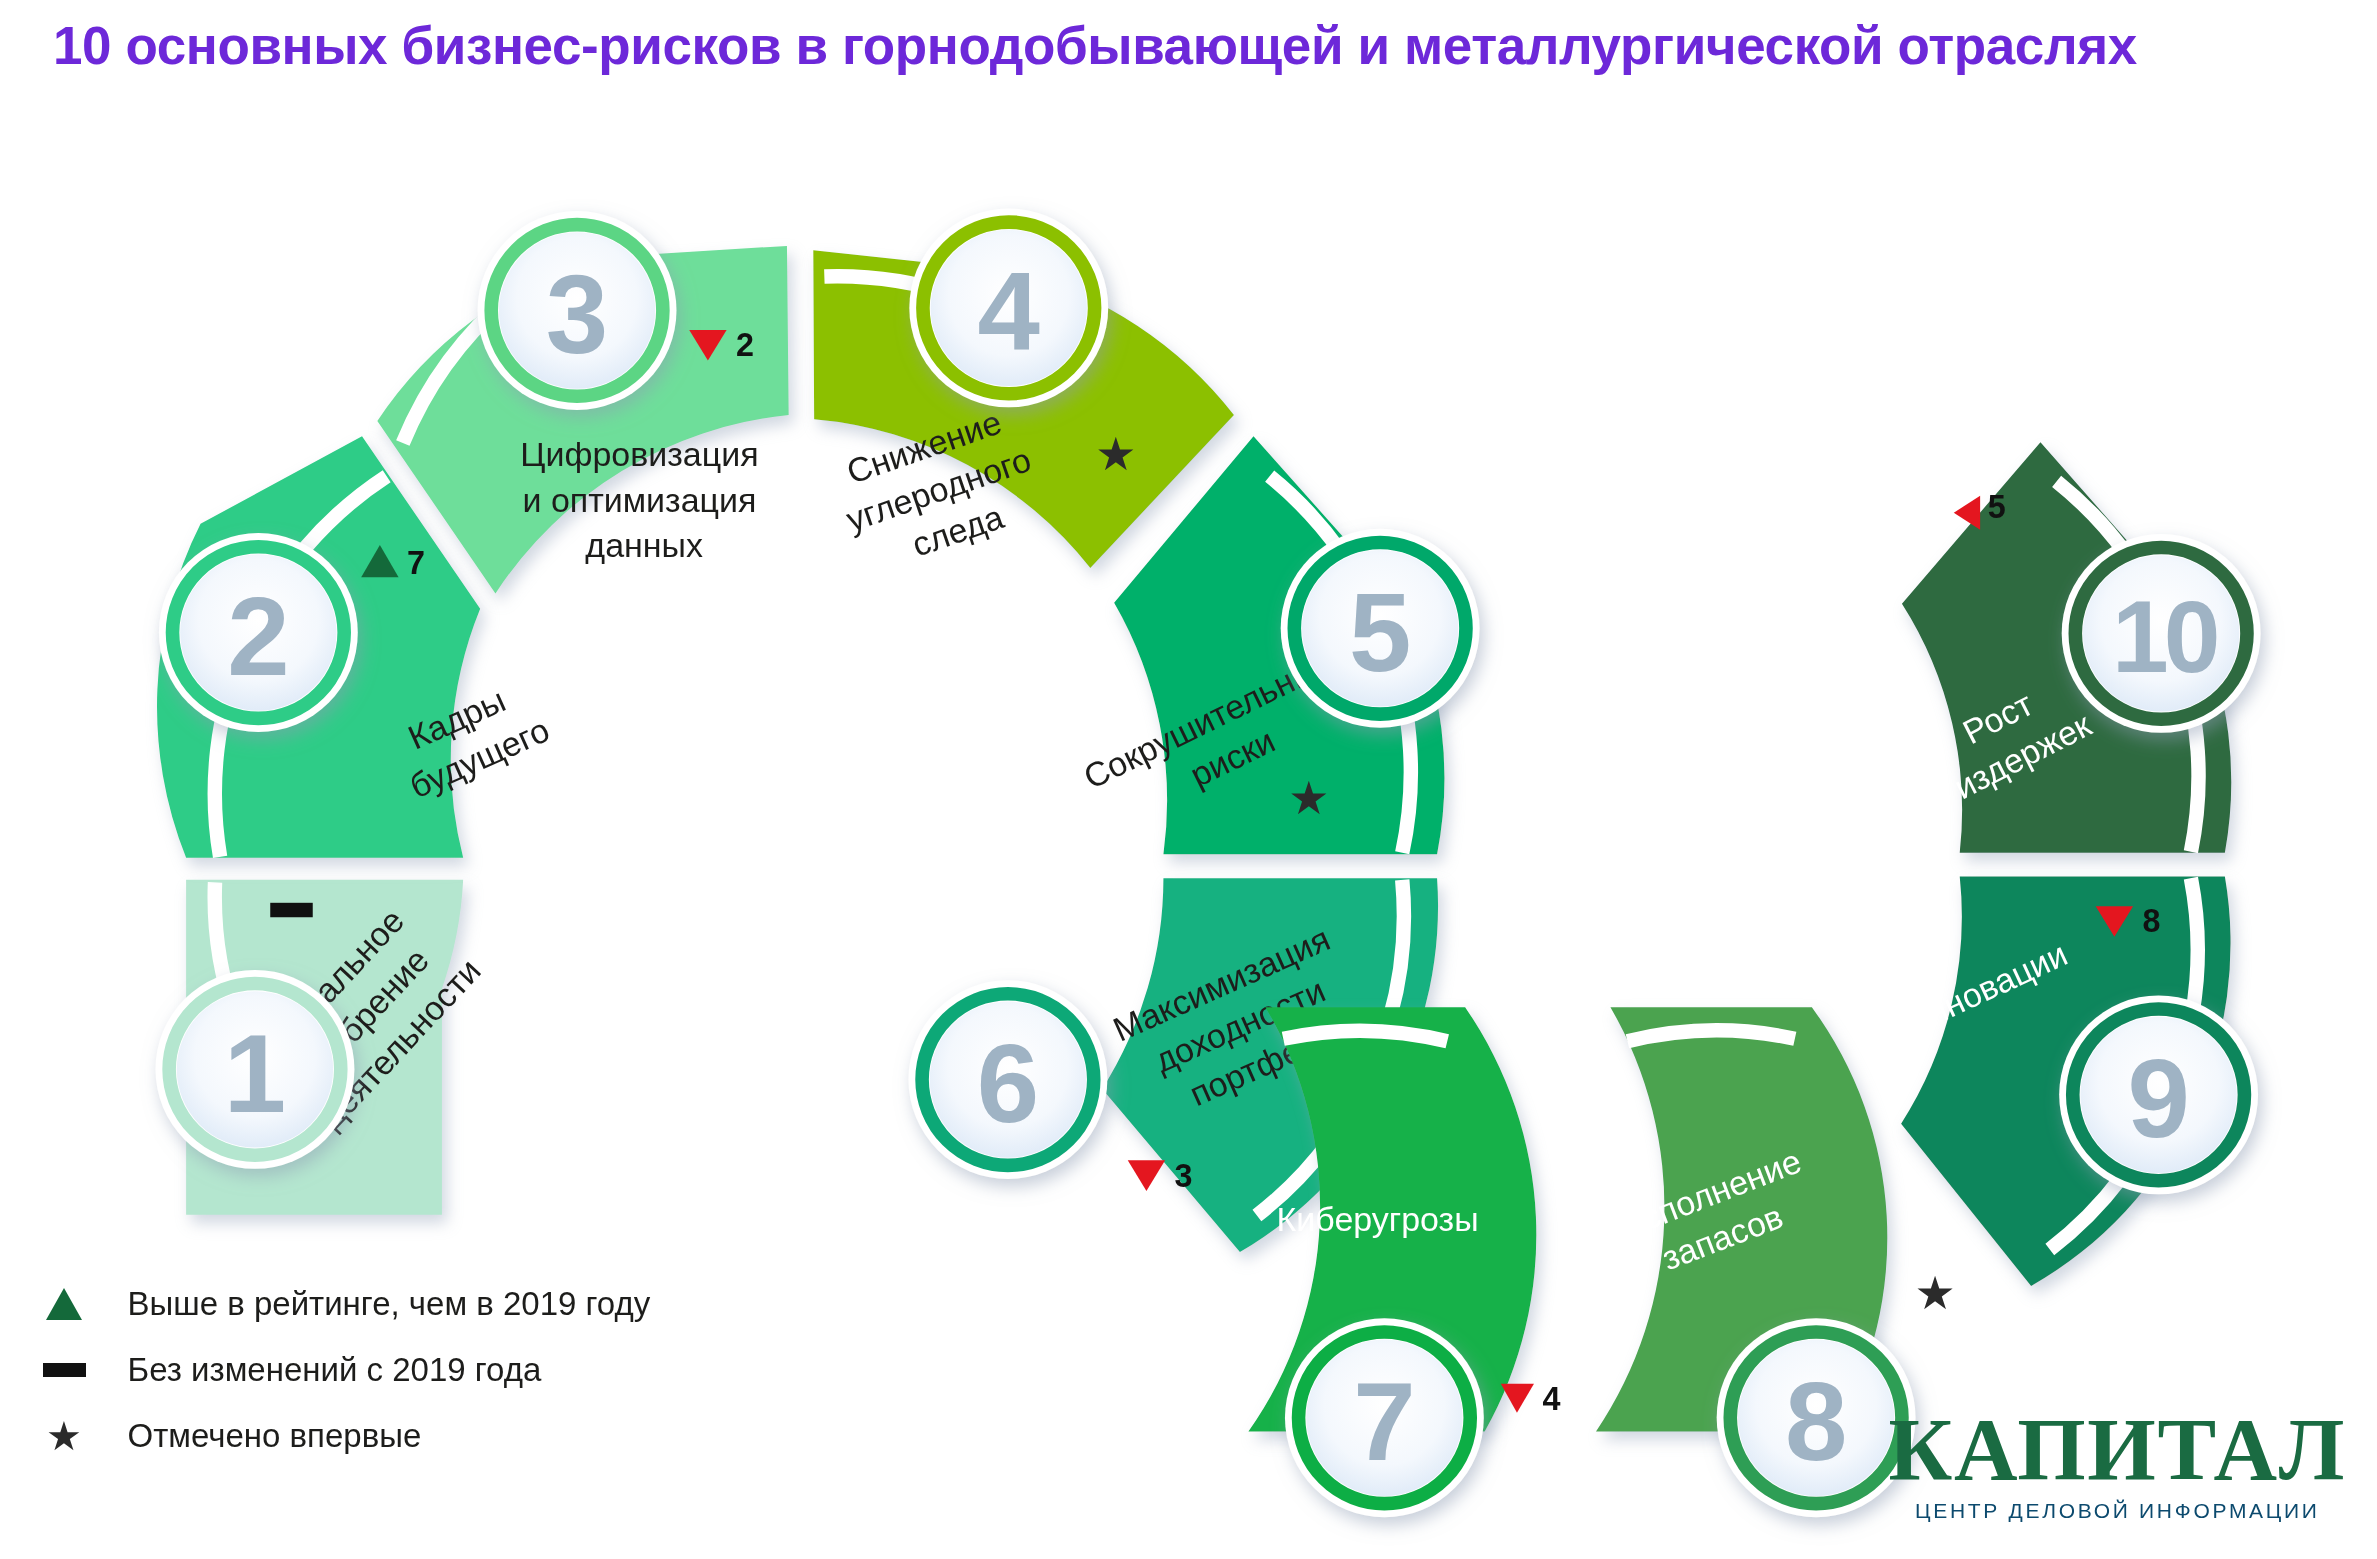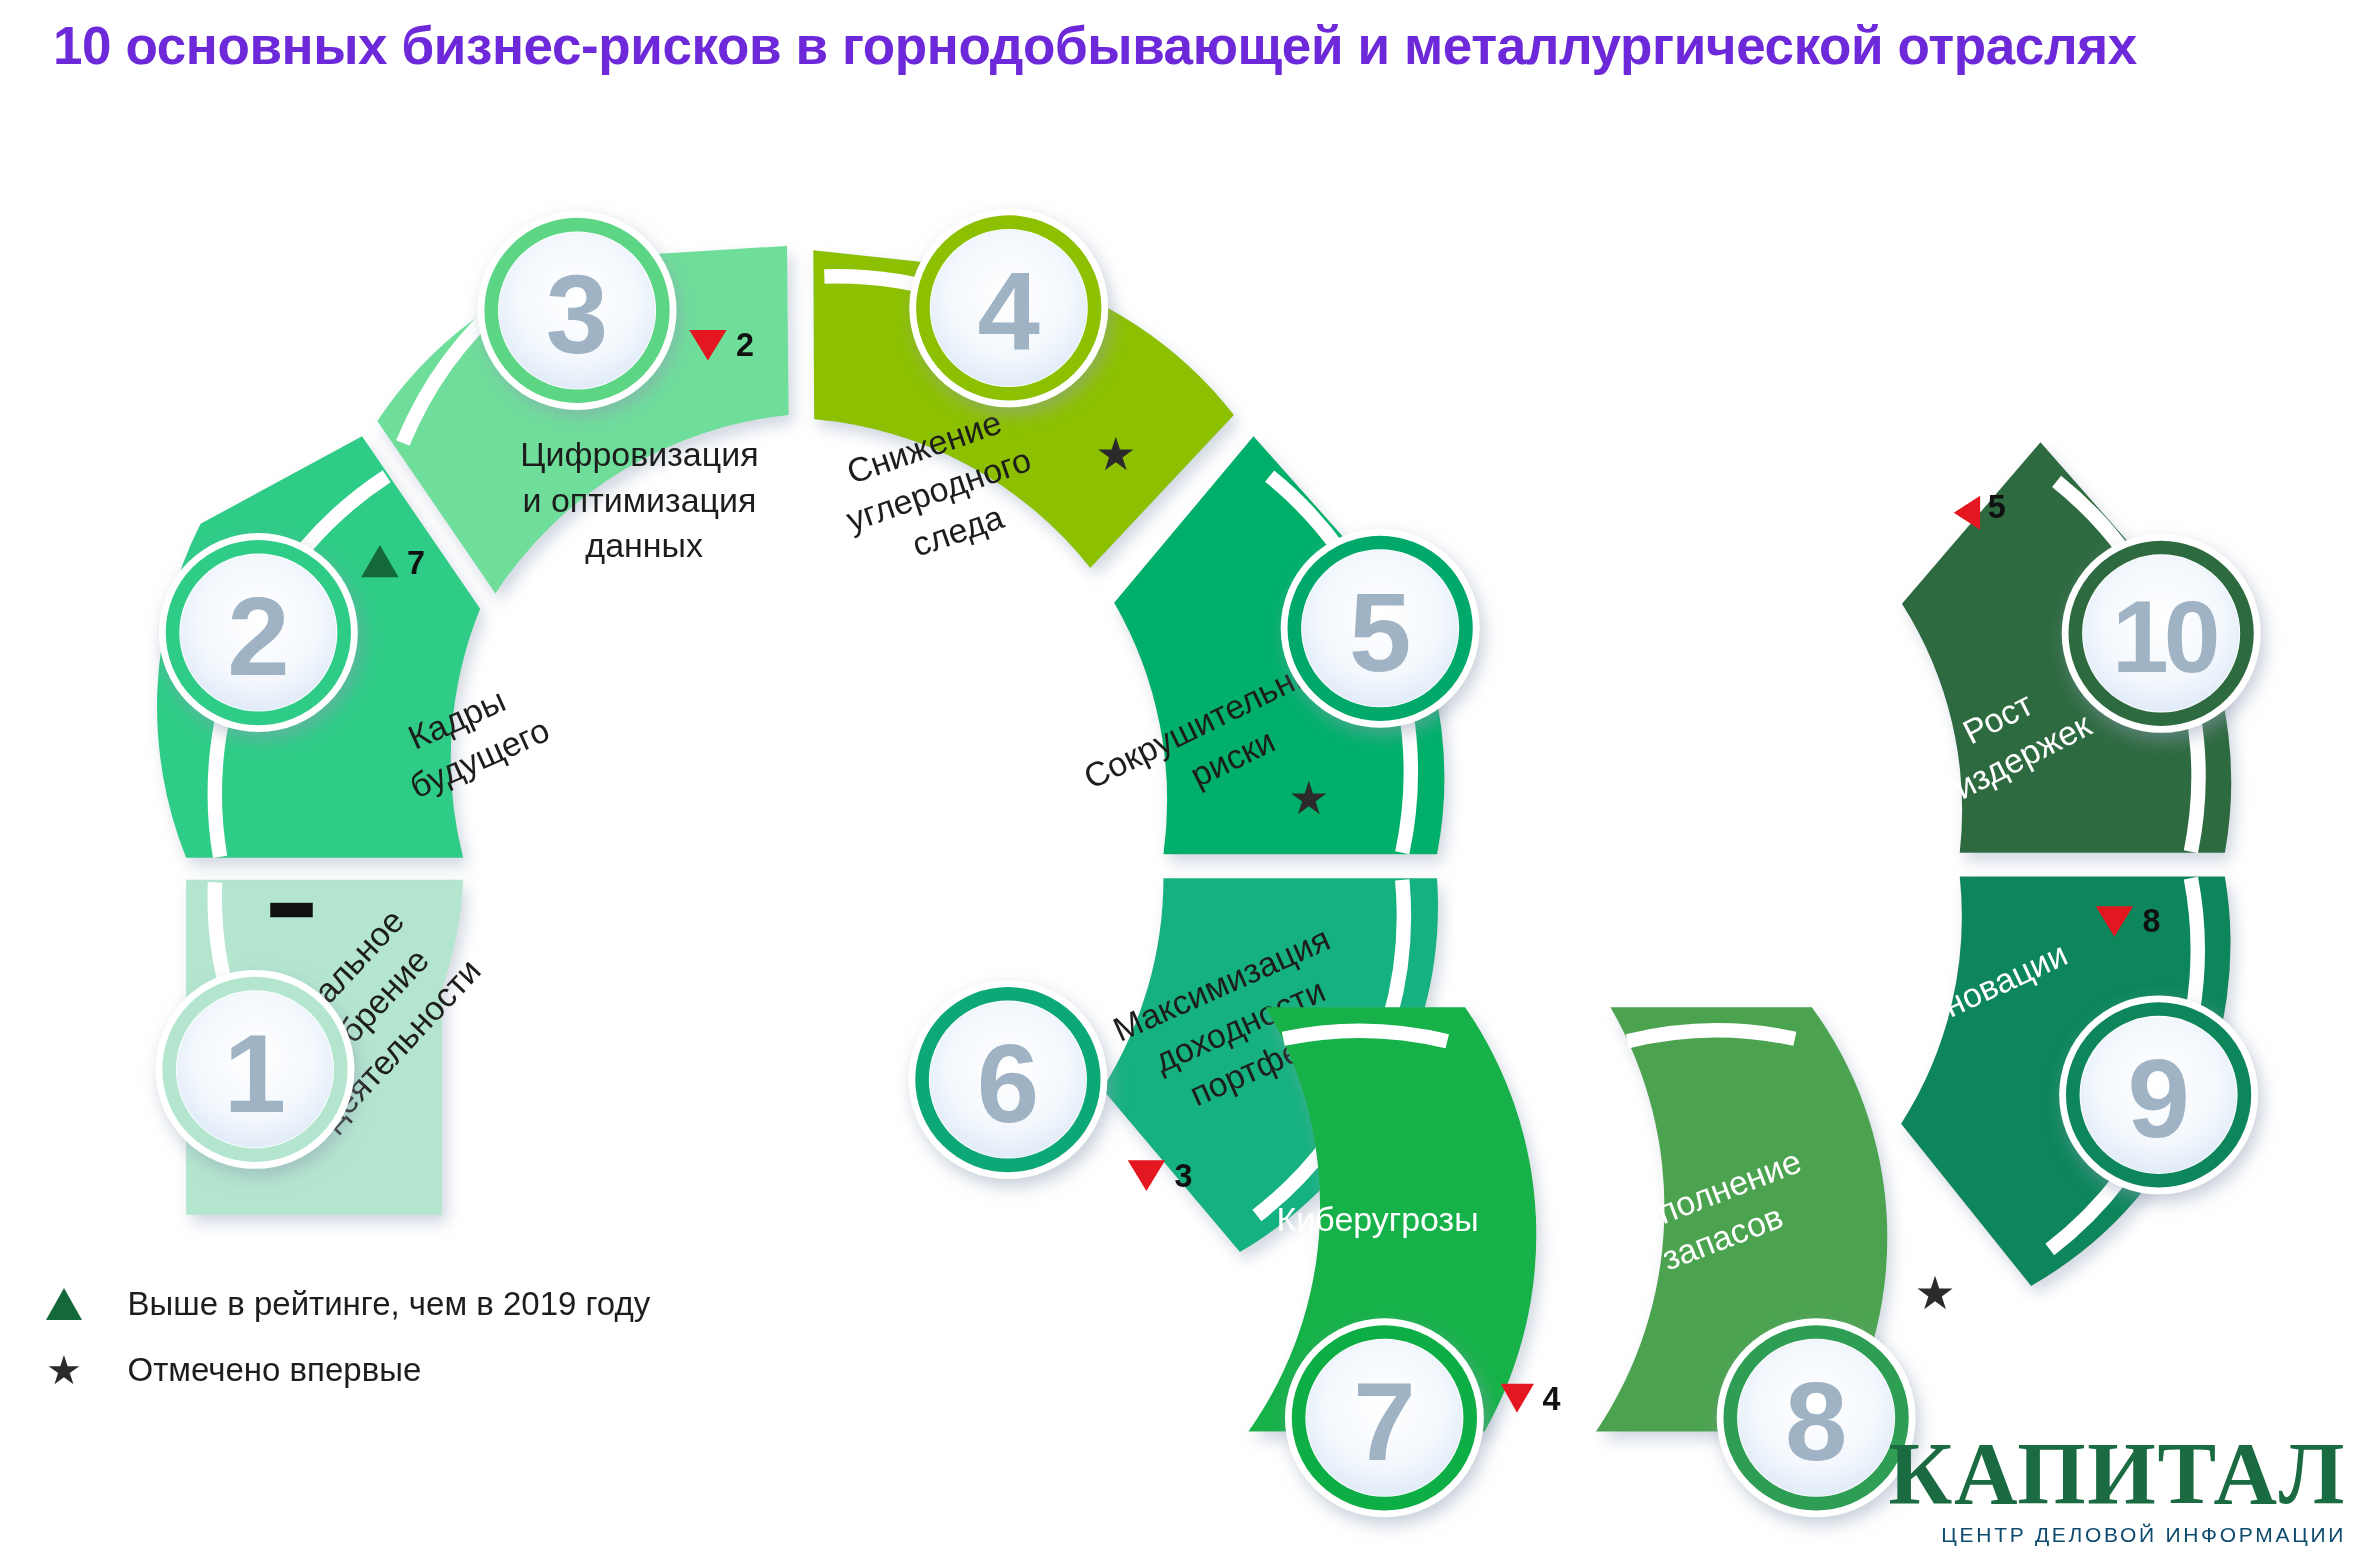--- a/index.html
+++ b/index.html
@@ -89,22 +89,22 @@
   }
   .dash-mark{
     width:43px;height:14.5px;background:#111111;
   }
   .star-mark{
     font-size:40px;line-height:1;color:#2b2b2b;
   }
   
   #logo{
     position:absolute;
-    right:31px; bottom:13px;
-    text-align:right;
+    right:31px; bottom:37px;
+    text-align:center;
   }
   #logo-word{
     font-family:"Liberation Serif", serif;
     font-size:88px;
     font-weight:bold;
     color:#1a6b42;
     letter-spacing:1.7px;
     line-height:1;
   }
   #logo-sub{
@@ -327,20 +327,26 @@
 
 <div id="legend">
   <div class="legend-row">
     <div class="legend-mark">
         <div class="tri-up"></div>
       </div>
     <div class="legend-text">Выше в рейтинге, чем в 2019 году</div>
   </div>
   <div class="legend-row">
     <div class="legend-mark">
+        <div class="dash-mark"></div>
+      </div>
+    <div class="legend-text">Без изменений с 2019 года</div>
+  </div>
+  <div class="legend-row">
+    <div class="legend-mark">
         <div class="star-mark">★</div>
       </div>
     <div class="legend-text">Отмечено впервые</div>
   </div>
 </div>
 
 <div id="logo">
   <div id="logo-word">КАПИТАЛ</div>
   <div id="logo-sub">ЦЕНТР ДЕЛОВОЙ ИНФОРМАЦИИ</div>
 </div>

